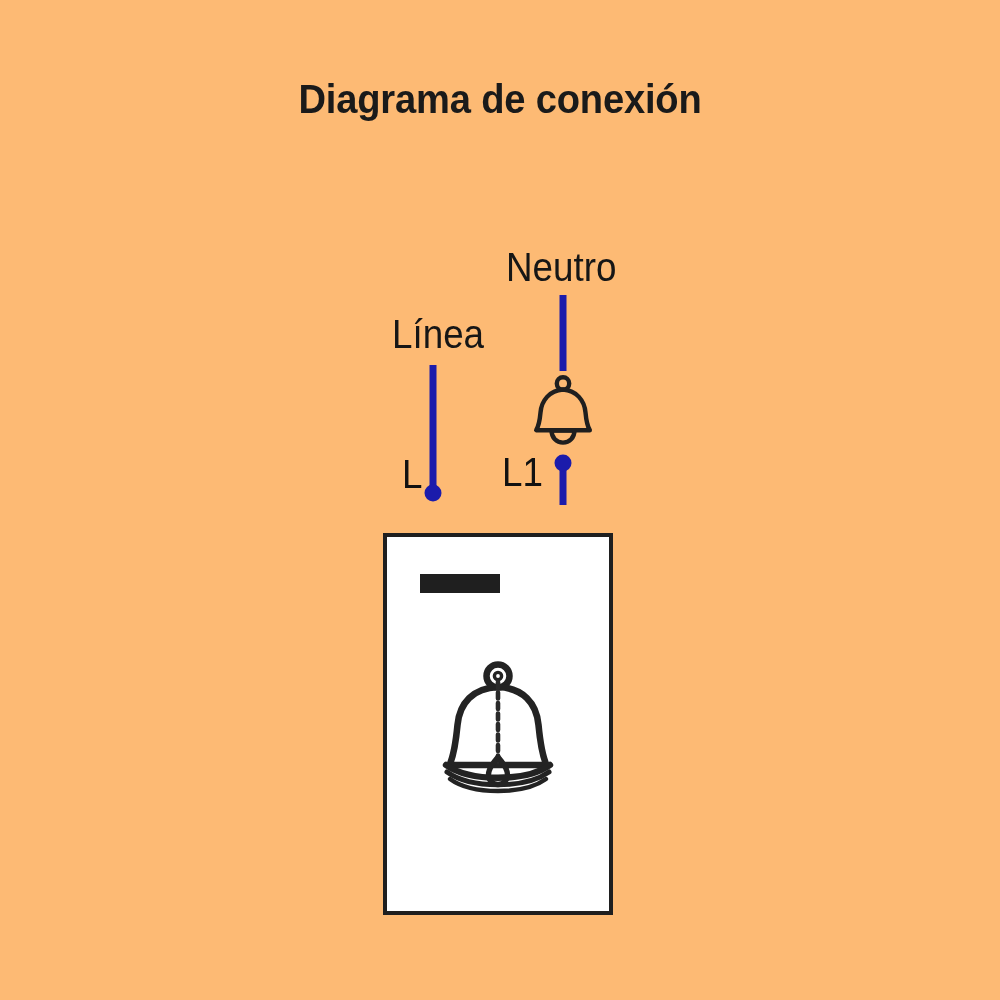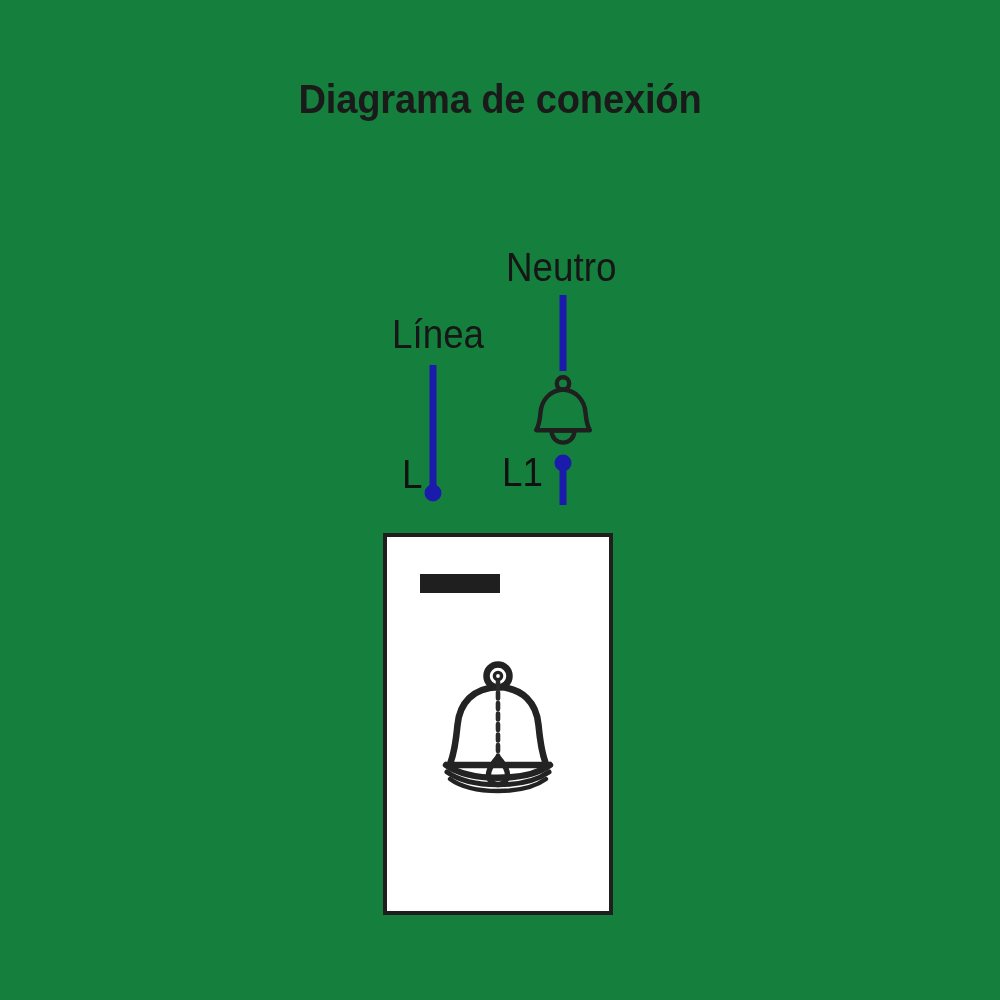--- a/index.html
+++ b/index.html
@@ -64,21 +64,21 @@
     position: absolute;
     left: 0;
     top: 0;
     width: 1000px;
     height: 1000px;
   }
 </style>
 </head>
 <body>
 
-<div id="stage" style="background: #15803d;">
+<div id="stage" style="background: #fdba74;">
 
   <div id="title">Diagrama de conexión</div>
 
   <div class="wire-label" id="label-linea">Línea</div>
 
   <div class="wire-label" id="label-neutro">Neutro</div>
 
   <div class="terminal-label" id="label-l">L</div>
 
   <div class="terminal-label" id="label-l1">L1</div>

